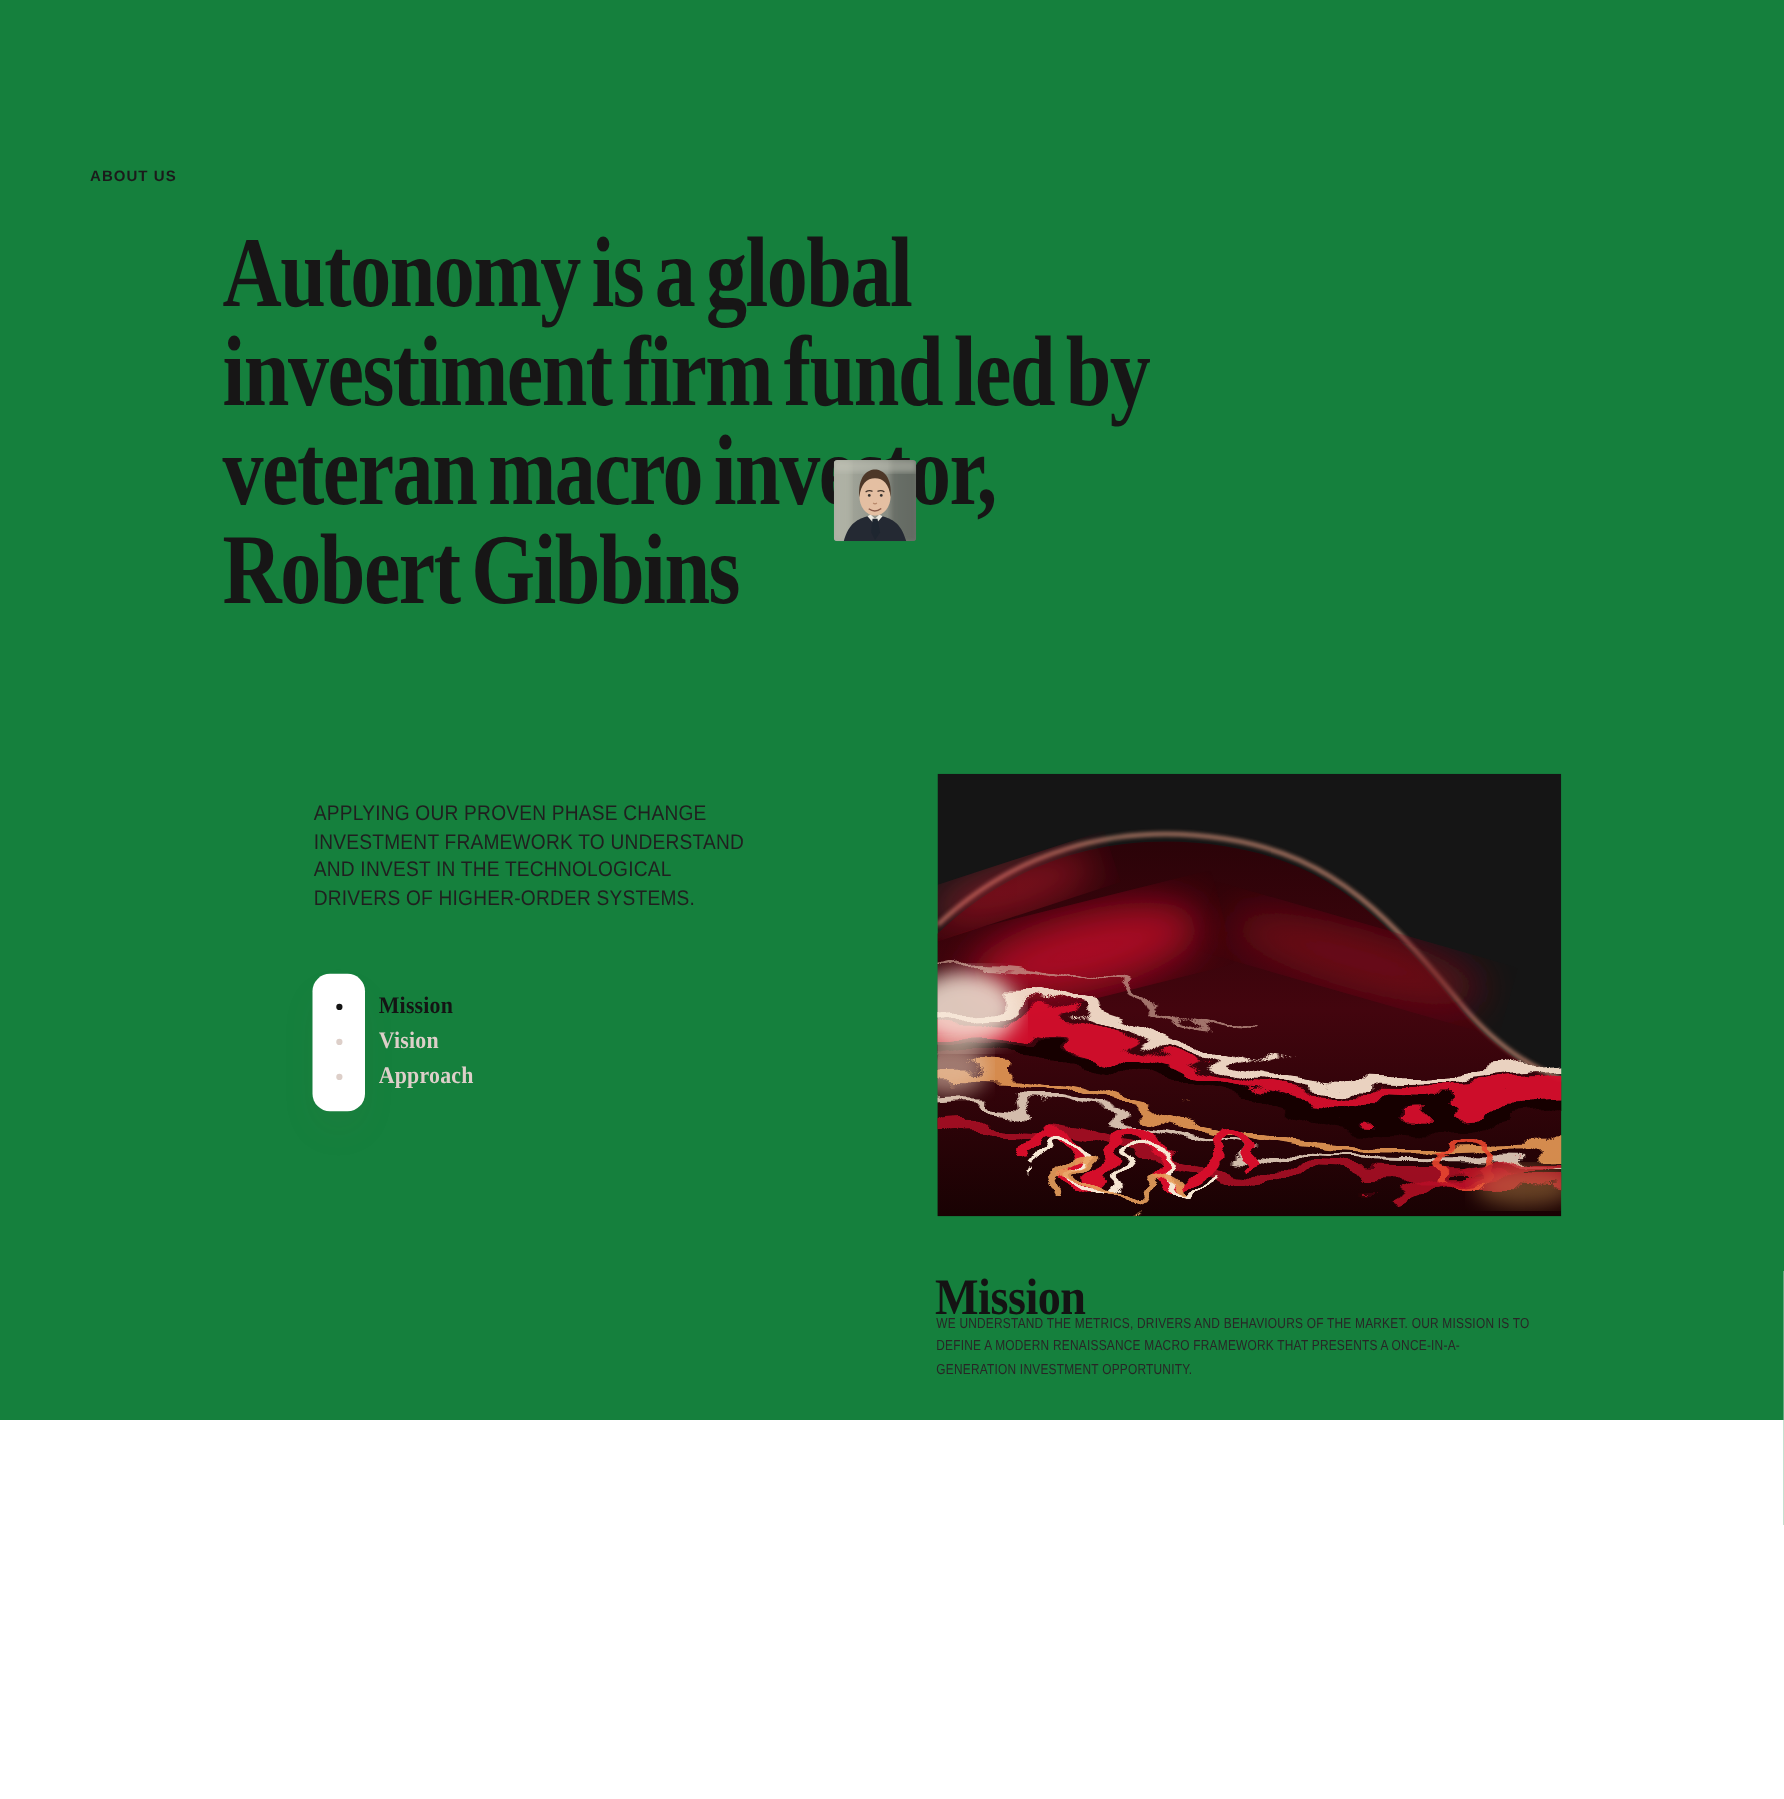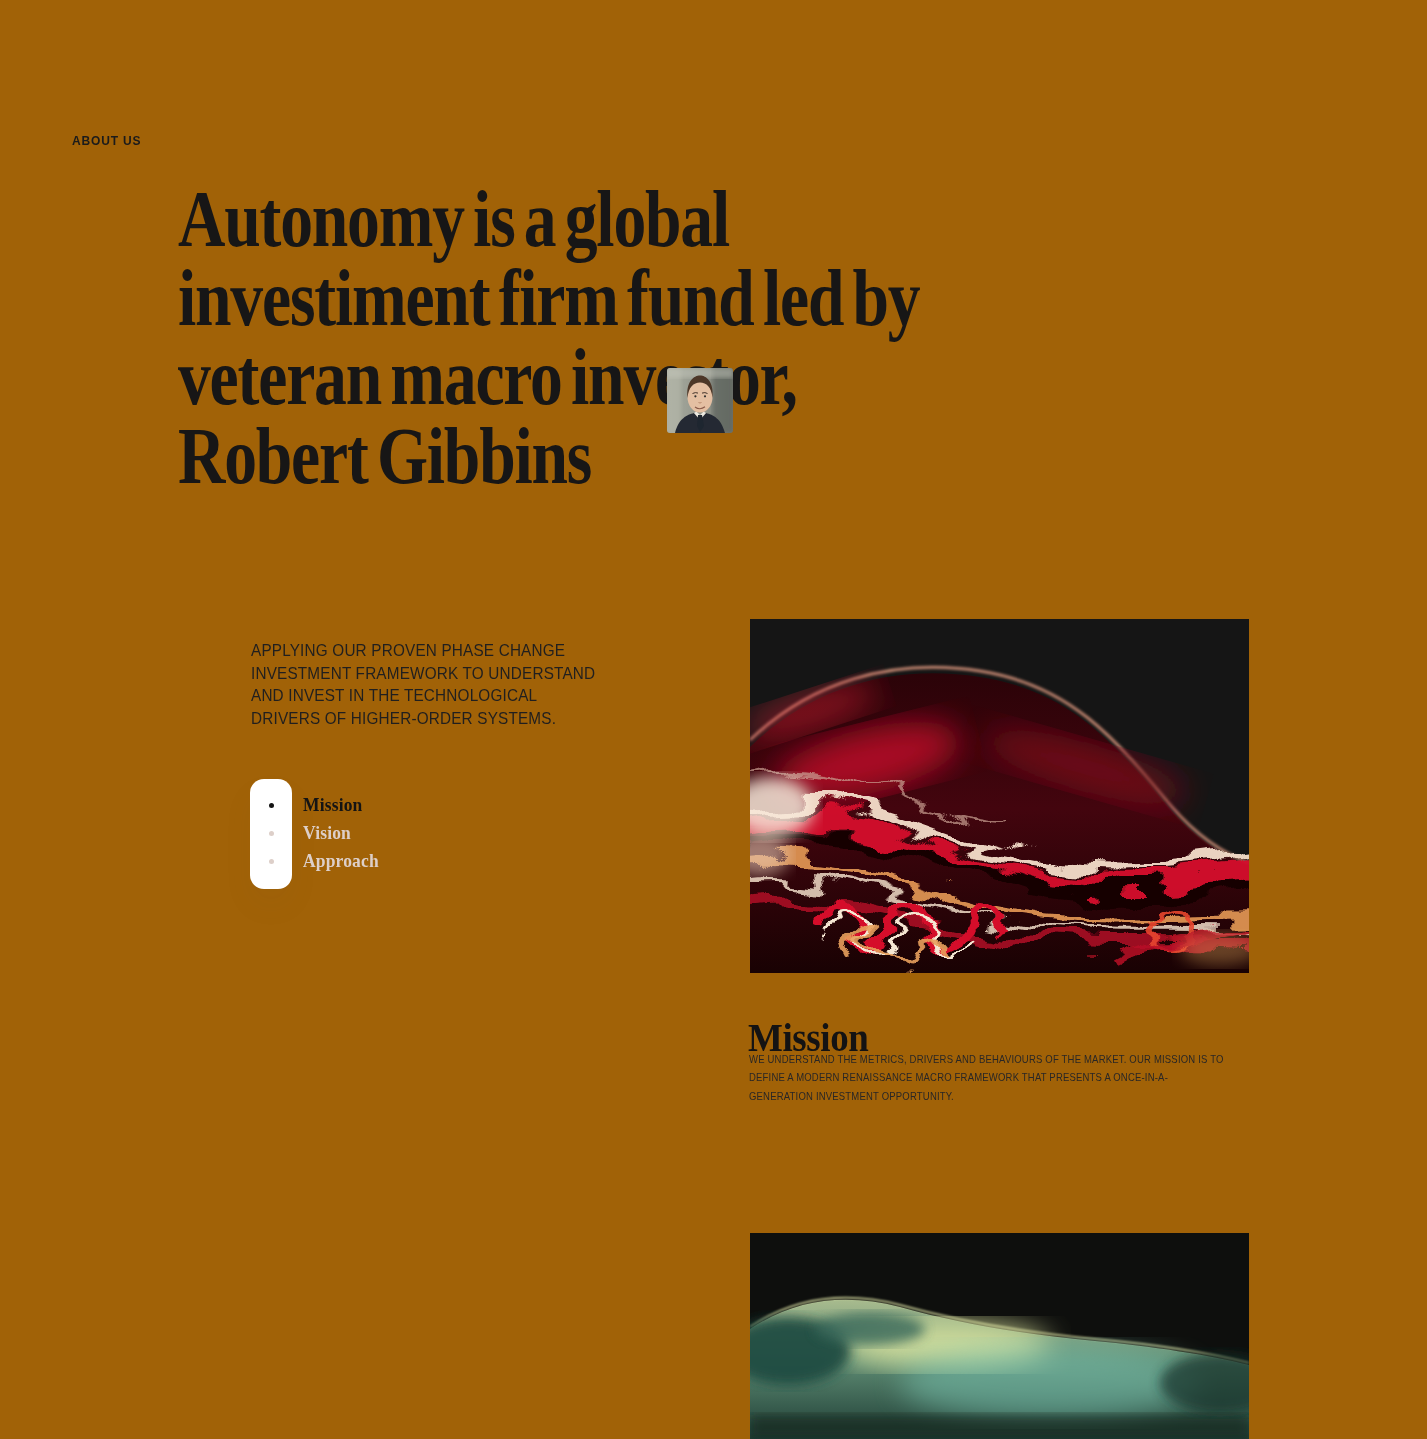--- a/index.html
+++ b/index.html
@@ -1,20 +1,20 @@
 <!DOCTYPE html>
 <html><head>
 <meta charset="utf-8">
 <style>
   html, body { margin: 0; padding: 0; }
   .page {
     position: relative;
     width: 1427px;
-    height: 1439px;
-    background: #a16207;
+    height: 1136px;
+    background: #15803d;
     overflow: hidden;
     font-family: "Liberation Sans", sans-serif;
     color: #1b1b1b;
   }
 
   
   .eyebrow {
     position: absolute; left: 72px; top: 134px;
     font-size: 12px; font-weight: 600; letter-spacing: 0.07em;
     color: #1b1b1b;

